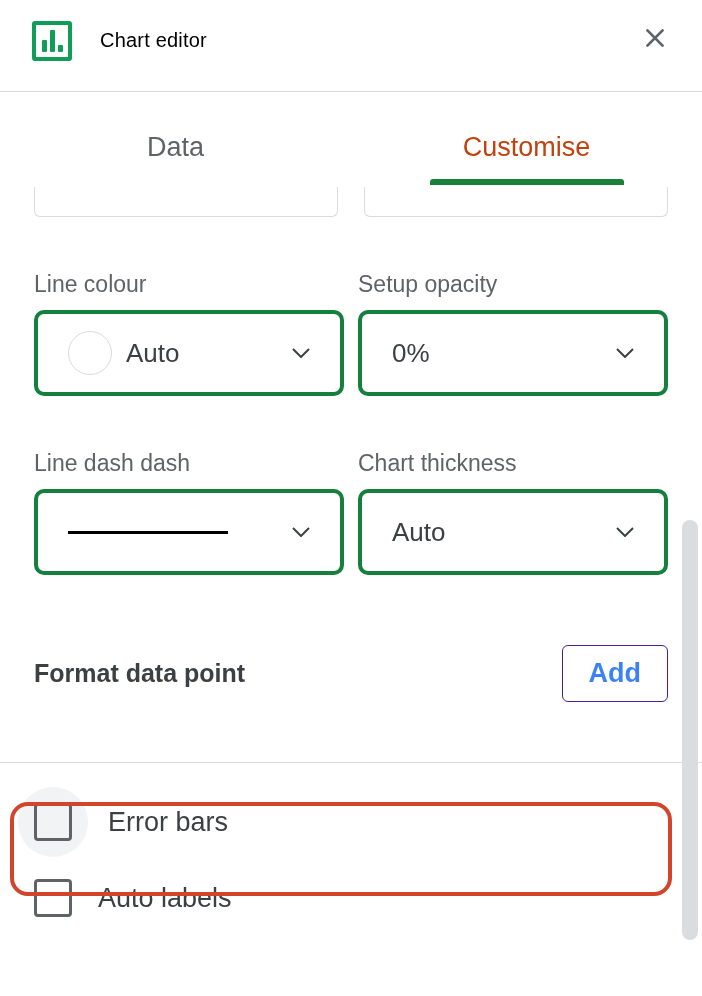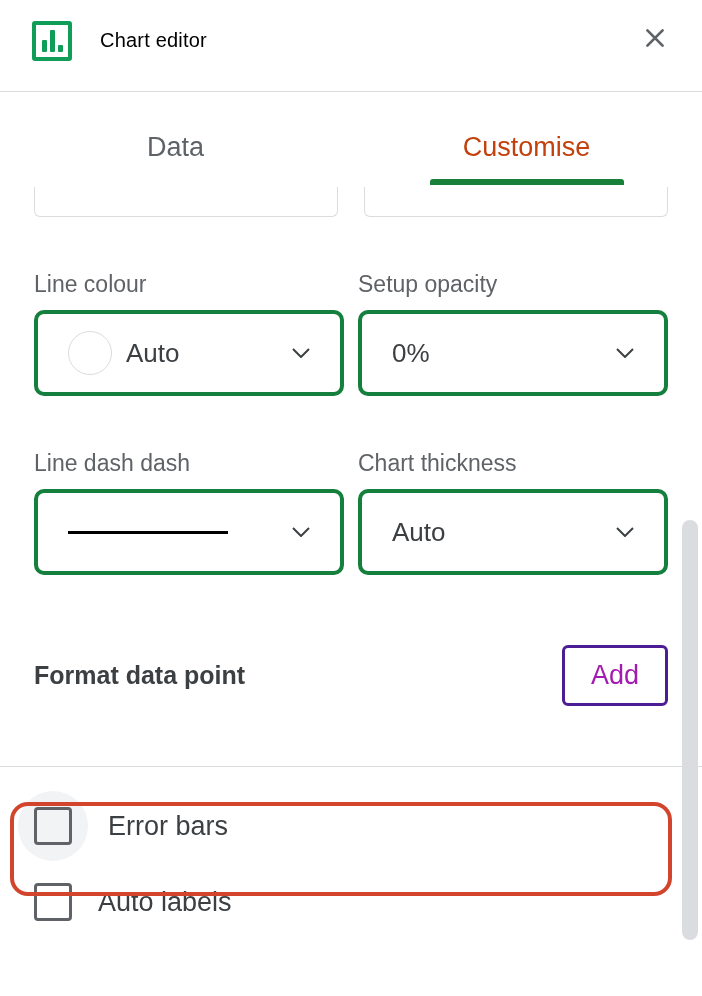--- a/index.html
+++ b/index.html
@@ -146,26 +146,26 @@
     align-items: center;
     margin-top: 70px;
   }
   .format-label {
     font-size: 25px;
     font-weight: 700;
     color: #3c4043;
   }
   .add-btn {
     margin-left: auto;
-    border: 3px solid #4c1d95;
+    border: 1px solid #4c1d95;
     border-radius: 6px;
     padding: 12px 26px;
     font-size: 27px;
-    font-weight: 400;
-    color: #a21caf;
+    font-weight: 700;
+    color: #3b82f6;
     cursor: pointer;
   }
   .section-divider {
     height: 1px;
     background: #dadce0;
     margin: 60px -34px 0 -34px;
   }
   .checkbox-row {
     display: flex;
     align-items: center;

